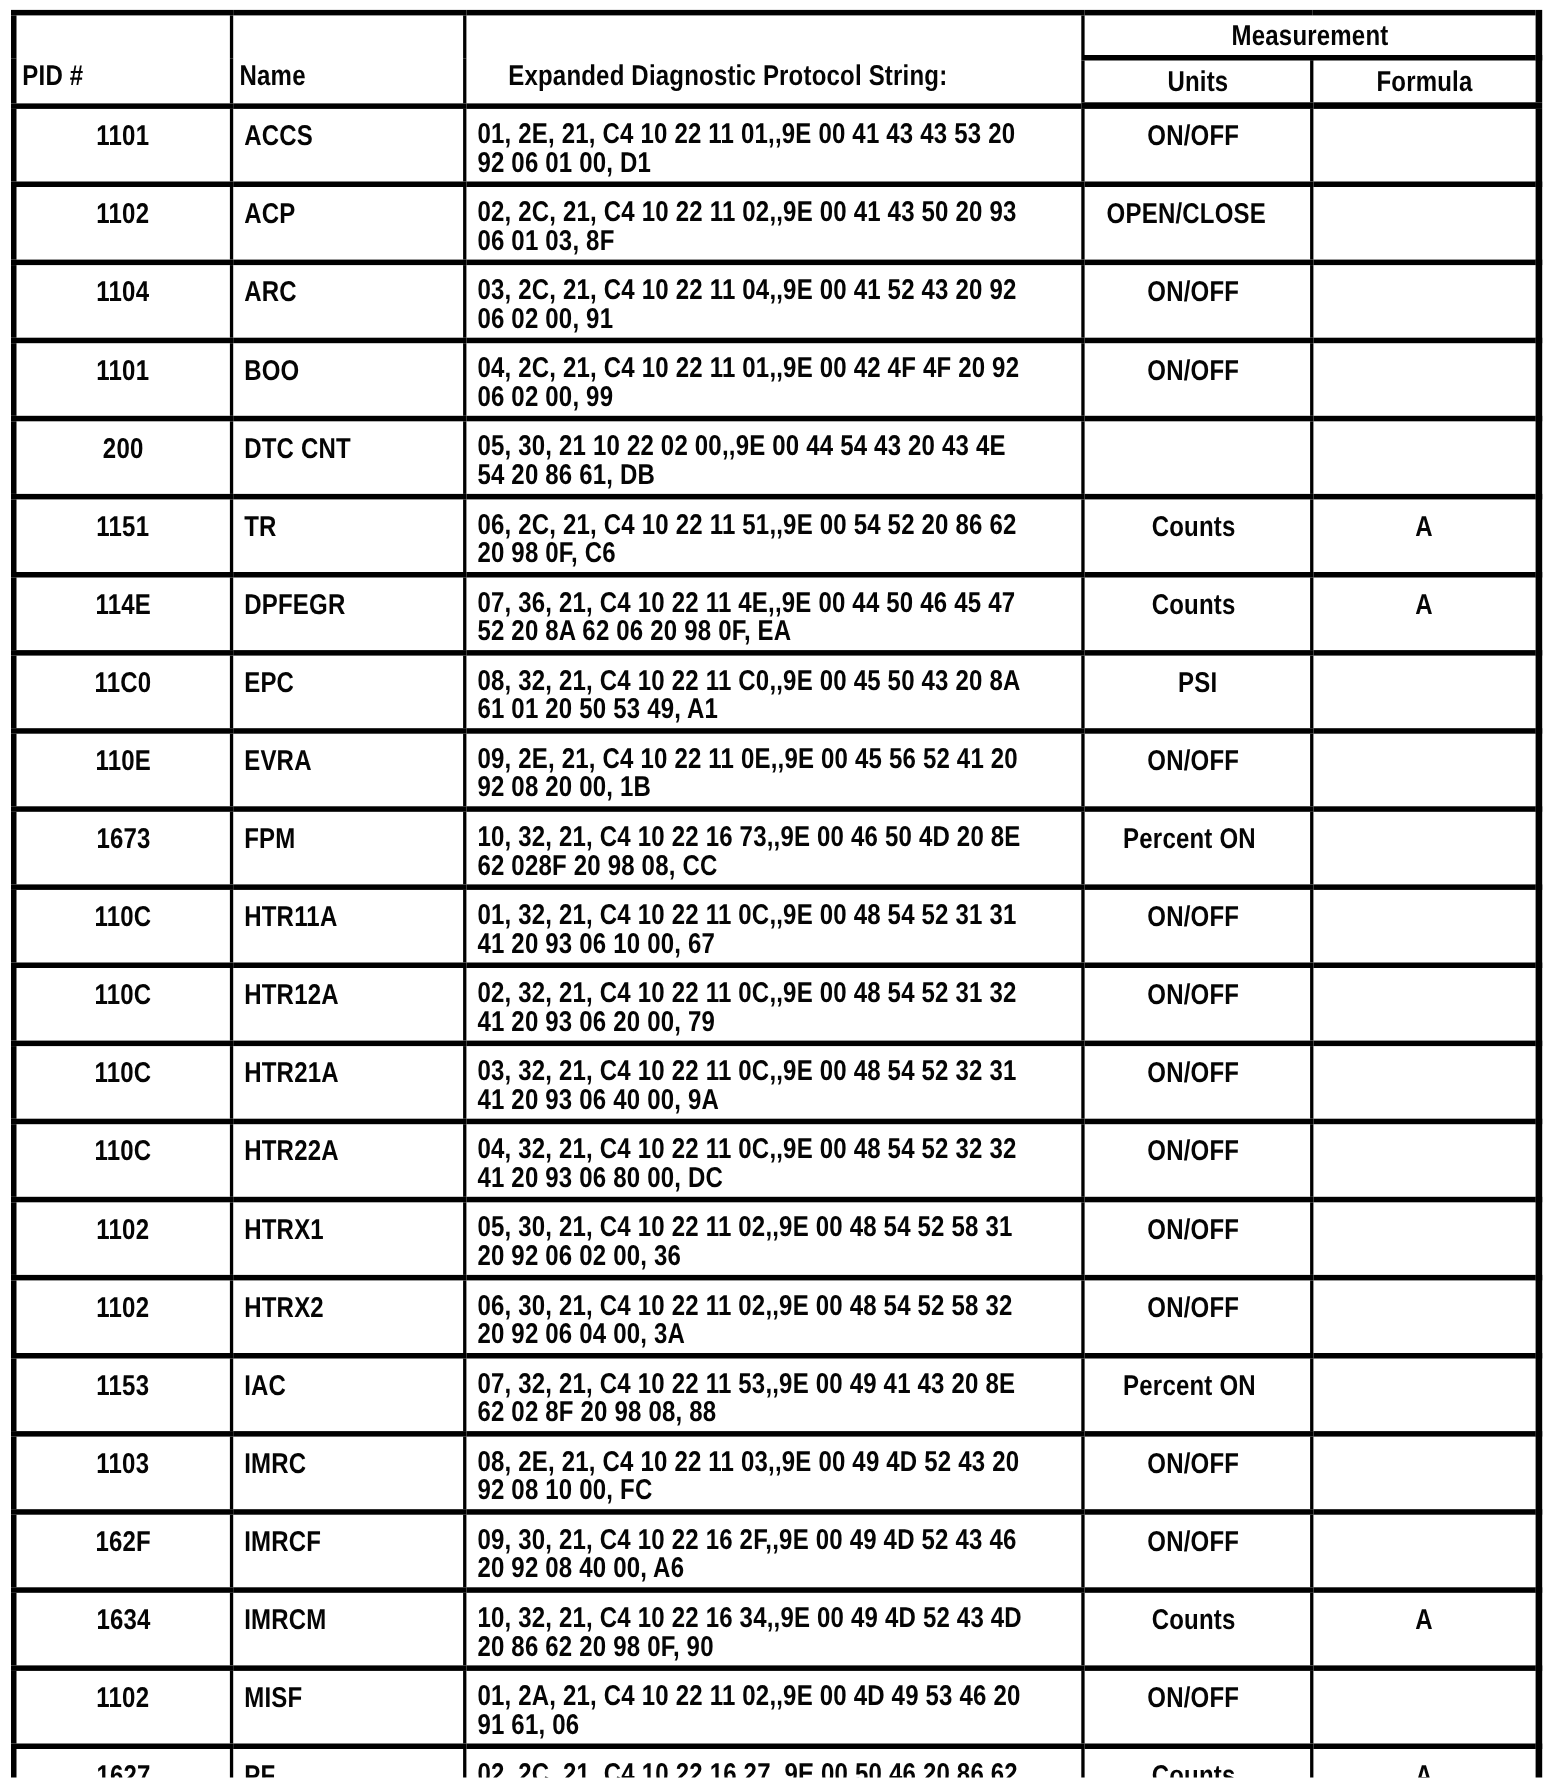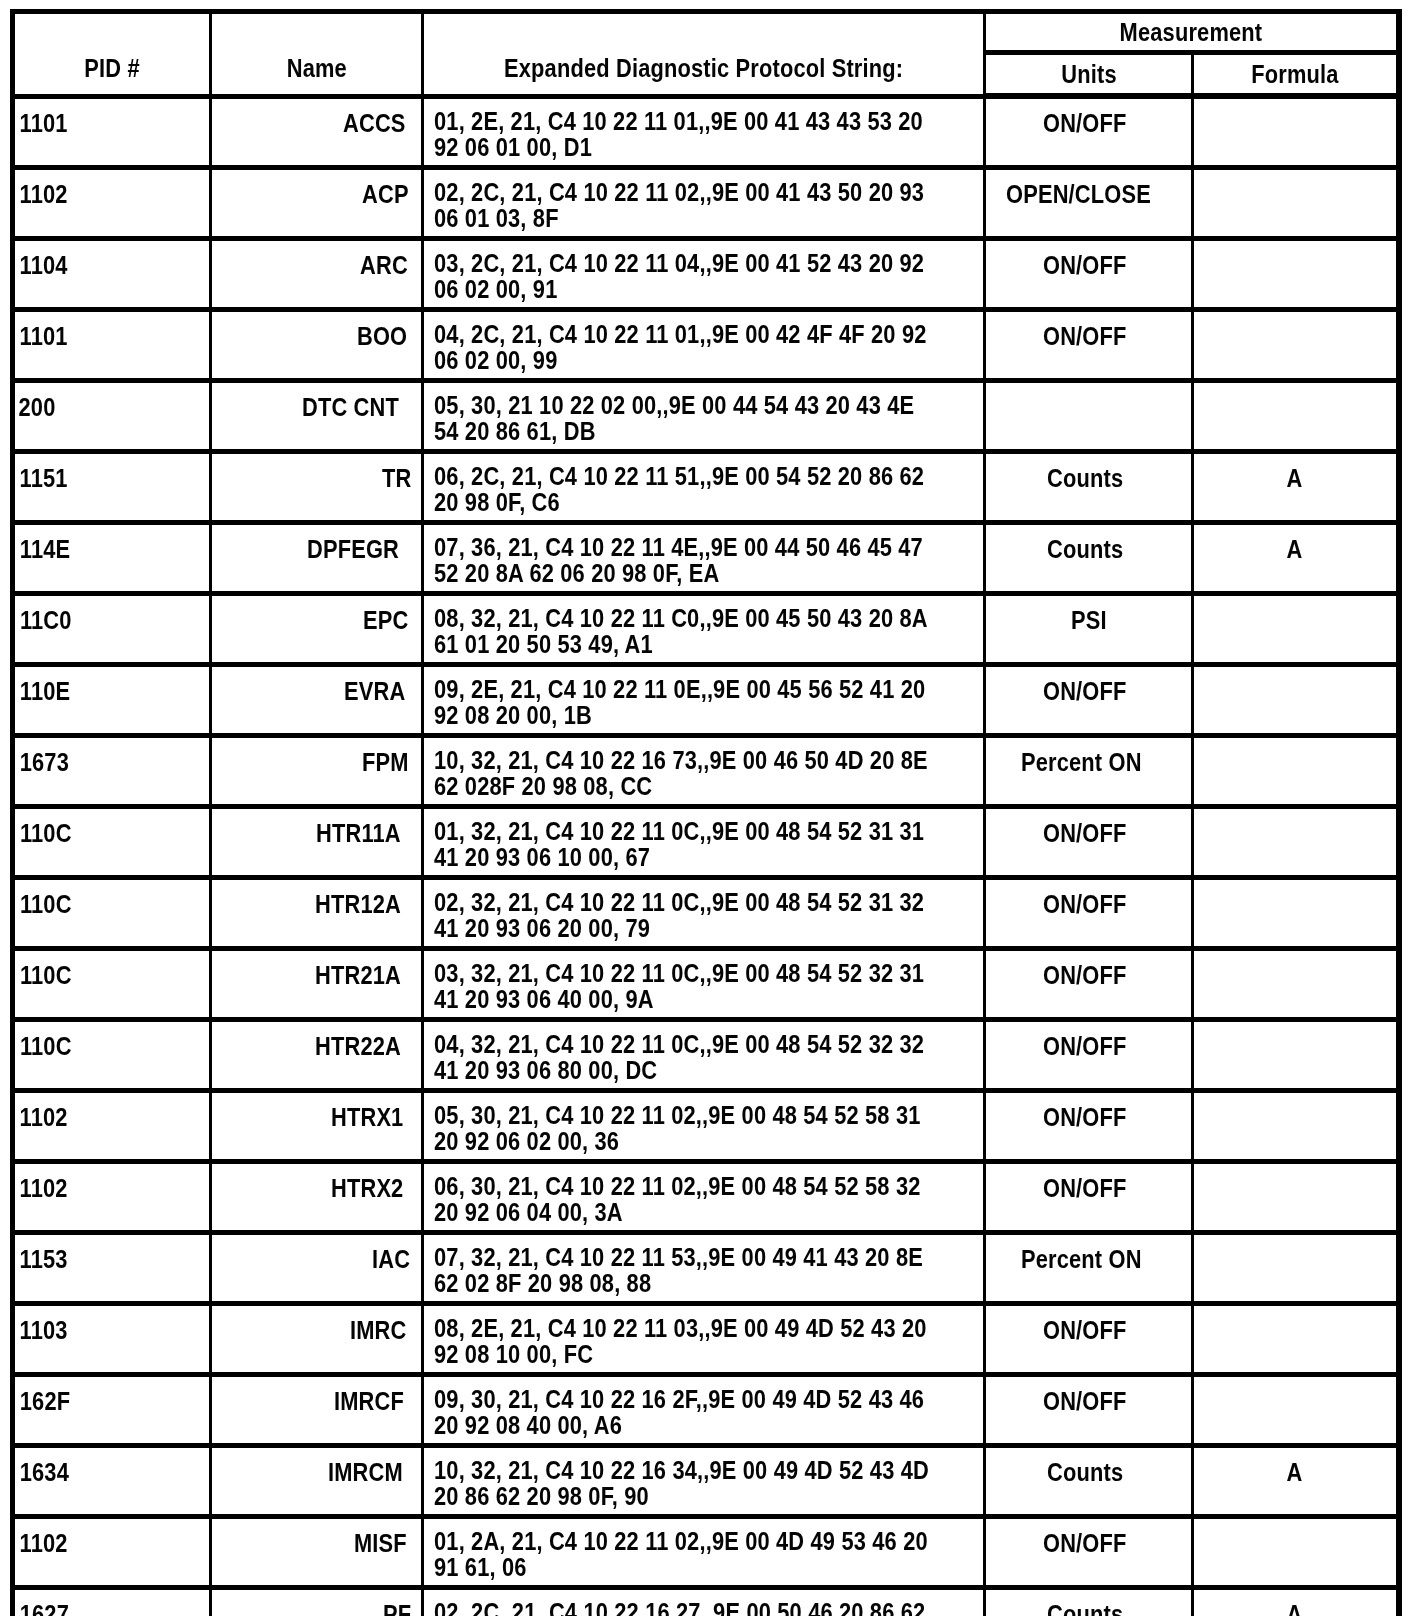--- a/index.html
+++ b/index.html
@@ -47,42 +47,42 @@
     font-size: 26px;
     letter-spacing: 0.2px;
     transform: scaleX(0.84);
   }
   .tx-l { transform-origin: left center; }
   .tx-c { transform-origin: center center; }
 
   thead th { font-weight: 700; }
   th.h-tall {
     vertical-align: bottom;
-    text-align: center;
+    text-align: left;
     padding-bottom: 10px;
     height: 40px;
   }
   th.h-meas {
     text-align: center;
     vertical-align: middle;
     height: 36px;
   }
   tr.hr2 th {
     text-align: center;
     vertical-align: middle;
     height: 38px;
   }
 
   tbody td { vertical-align: top; }
   td.c-pid {
+    text-align: center;
+    padding-top: 9px;
+  }
+  td.c-name {
     text-align: left;
-    padding-top: 9px;
-  }
-  td.c-name {
-    text-align: right;
     padding: 9px 4px 0 10px;
   }
   td.c-proto {
     text-align: left;
     padding: 9px 4px 5px 10px;
     text-decoration: underline;
   }
   td.c-proto .pline {
     display: block;
     line-height: 26px;

